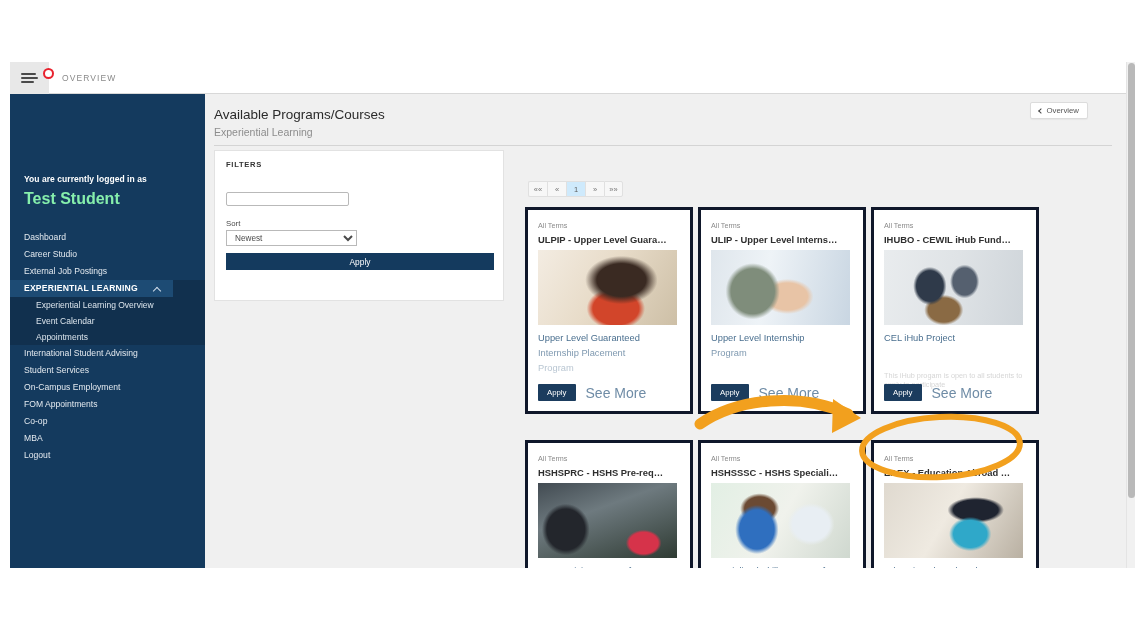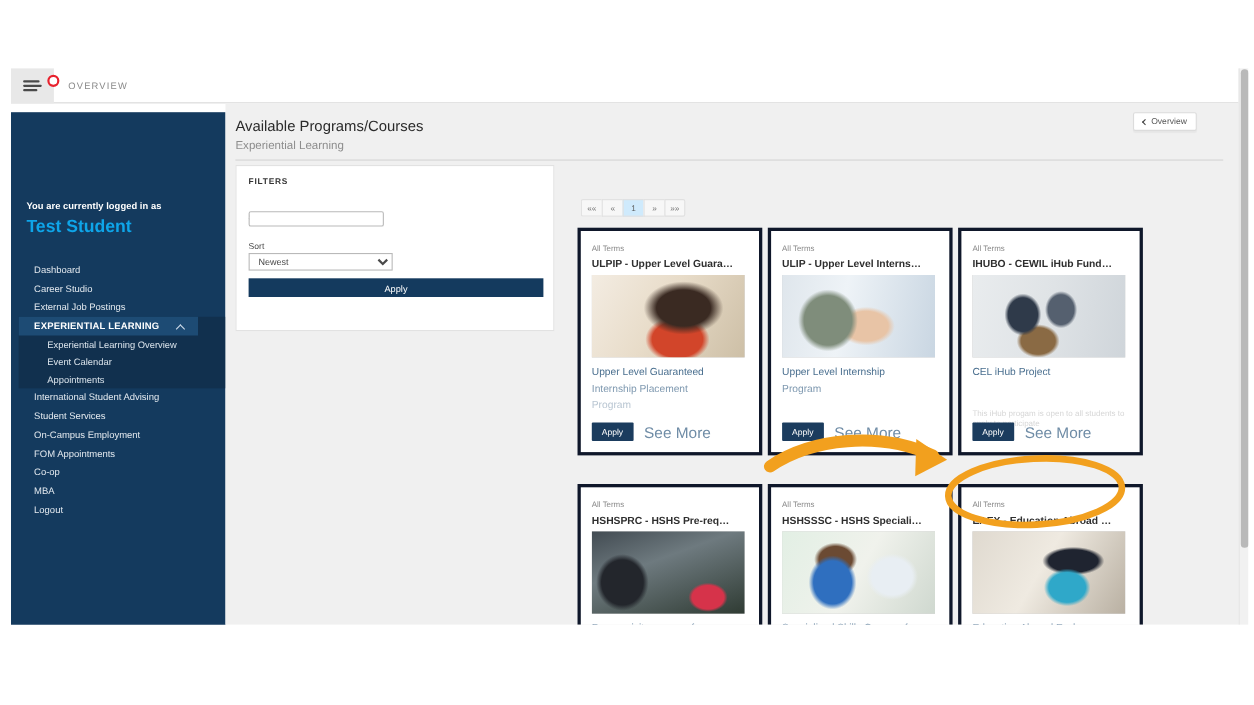--- a/index.html
+++ b/index.html
@@ -51,35 +51,33 @@
     color: #8a8a8a; font-weight: 400;
   }
 
   
   #sidebar {
     position: absolute; left: 0; top: 32px;
     width: 195px; height: 474px;
     background: #143a5e;
     color: #ffffff;
     overflow: hidden;
-    margin-top: 8px;
   }
   #logged-in-as {
     position: absolute; left: 14px; top: 80px;
     font-size: 8.5px; font-weight: bold; color: #ffffff;
     letter-spacing: 0.05px;
   }
   #user-name {
     position: absolute; left: 14px; top: 96px;
-    font-size: 16px; font-weight: bold; color: #0ea5e9;
+    font-size: 16px; font-weight: bold; color: #86efac;
   }
   #nav-list {
     position: absolute; left: 0; top: 135px;
     width: 226px;
-    padding-left: 7px;
   }
   .nav-item {
     position: relative;
     height: 17px; line-height: 17px;
     padding-left: 14px; padding-right: 20px;
     font-size: 8.6px; color: #e3e9ef;
     white-space: nowrap; overflow: hidden;
   }
   .nav-item.active {
     background: #1d4b74;

